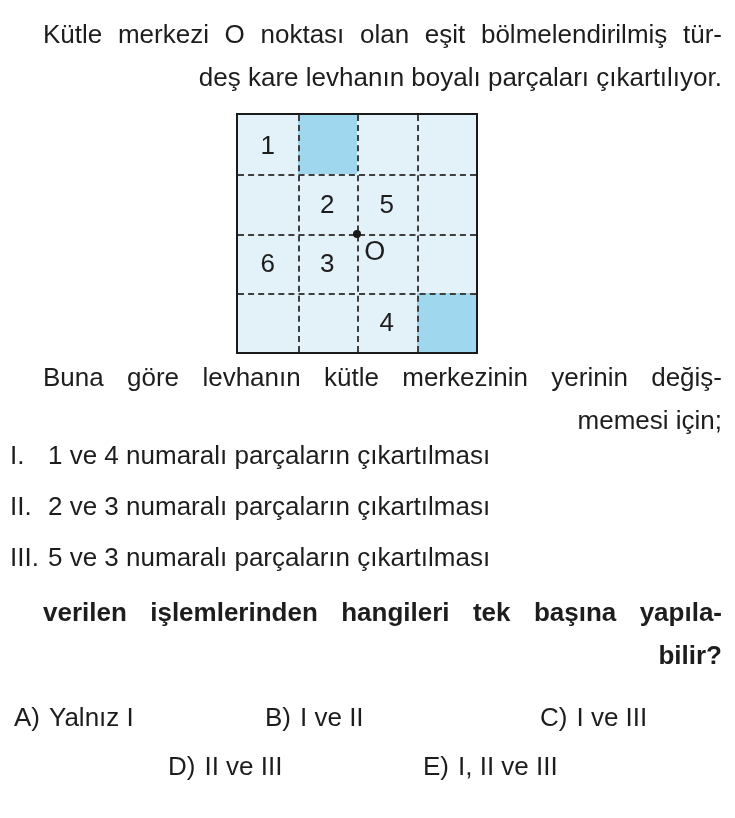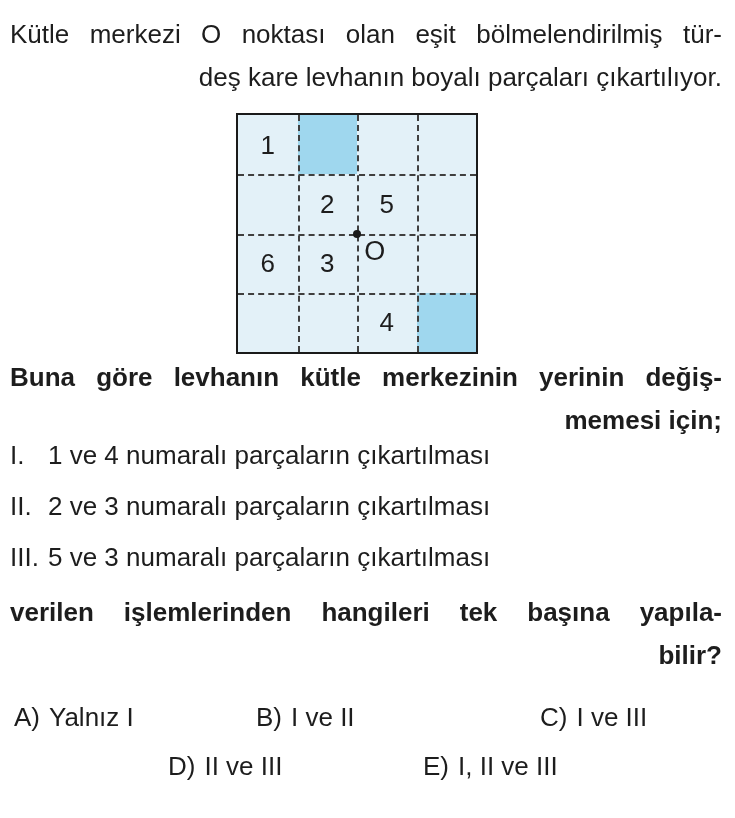--- a/index.html
+++ b/index.html
@@ -10,24 +10,24 @@
     color: #1d1d1d;
     font-family: "Liberation Sans", sans-serif;
     overflow: hidden;
   }
   .para {
     position: absolute;
     left: 10px; right: 13px;
     font-size: 26px;
     line-height: 43px;
   }
-  .jline { display: block; text-align: justify; text-align-last: justify; }
+  .jline { display: block; text-align: justify; text-align-last: justify; margin-left: 33px; }
   .lline { display: block; text-align: right; }
   .intro { top: 13px; }
-  .stem { top: 356px; font-weight: bold; }
+  .stem { top: 356px; font-weight: normal; }
   .question { top: 591px; font-weight: bold; }
 
   .list {
     position: absolute;
     left: 10px; right: 13px; top: 430px;
     font-size: 26px;
     line-height: 51px;
   }
   .list-item { display: flex; }
   .numeral { width: 38px; flex: none; }
@@ -66,21 +66,21 @@
 
   
   .option {
     position: absolute;
     font-size: 26px;
     white-space: nowrap;
   }
   .row1 { top: 702px; }
   .row2 { top: 751px; margin-left: 16px; }
   .opt-a { left: 14px; }
-  .opt-b { left: 256px; }
+  .opt-b { left: 265px; }
   .opt-c { left: 540px; }
   .opt-d { left: 152px; }
   .opt-e { left: 407px; }
   .olabel { margin-right: 9px; }
 </style>
 </head>
 <body>
 
 <div class="para intro">
   <span class="jline">Kütle merkezi O noktası olan eşit bölmelendirilmiş tür-</span>

